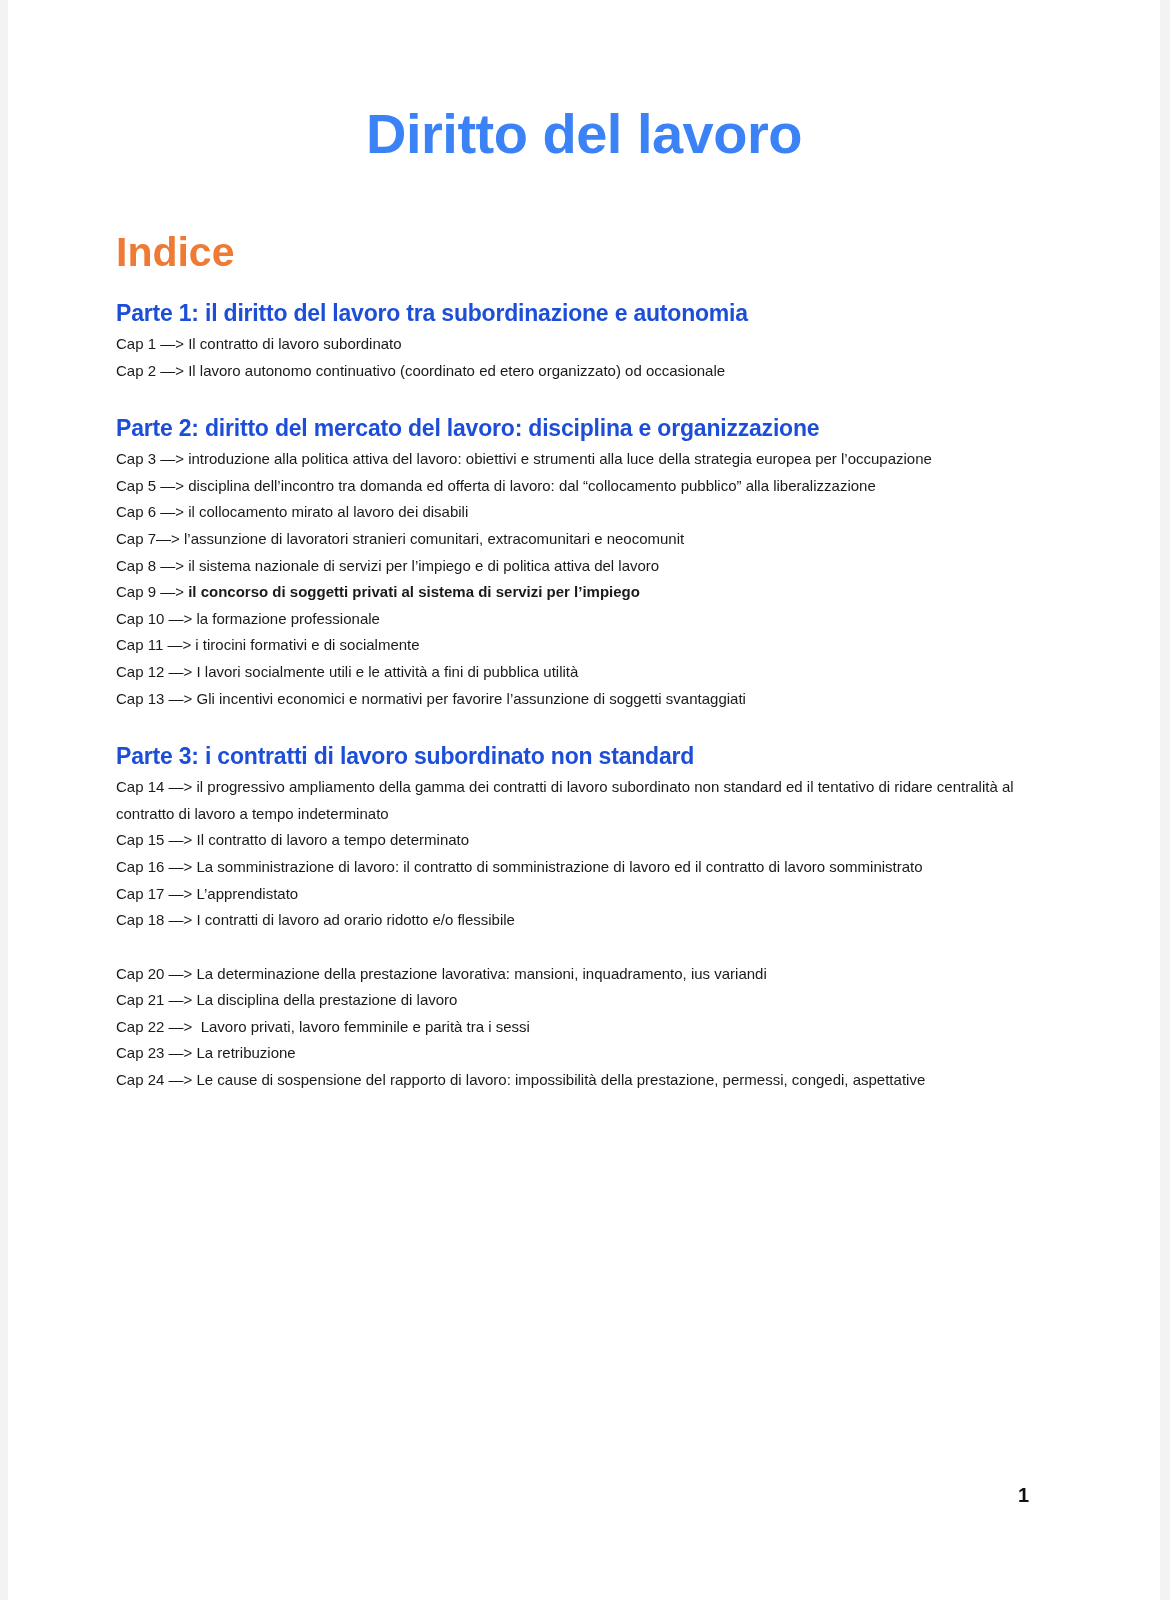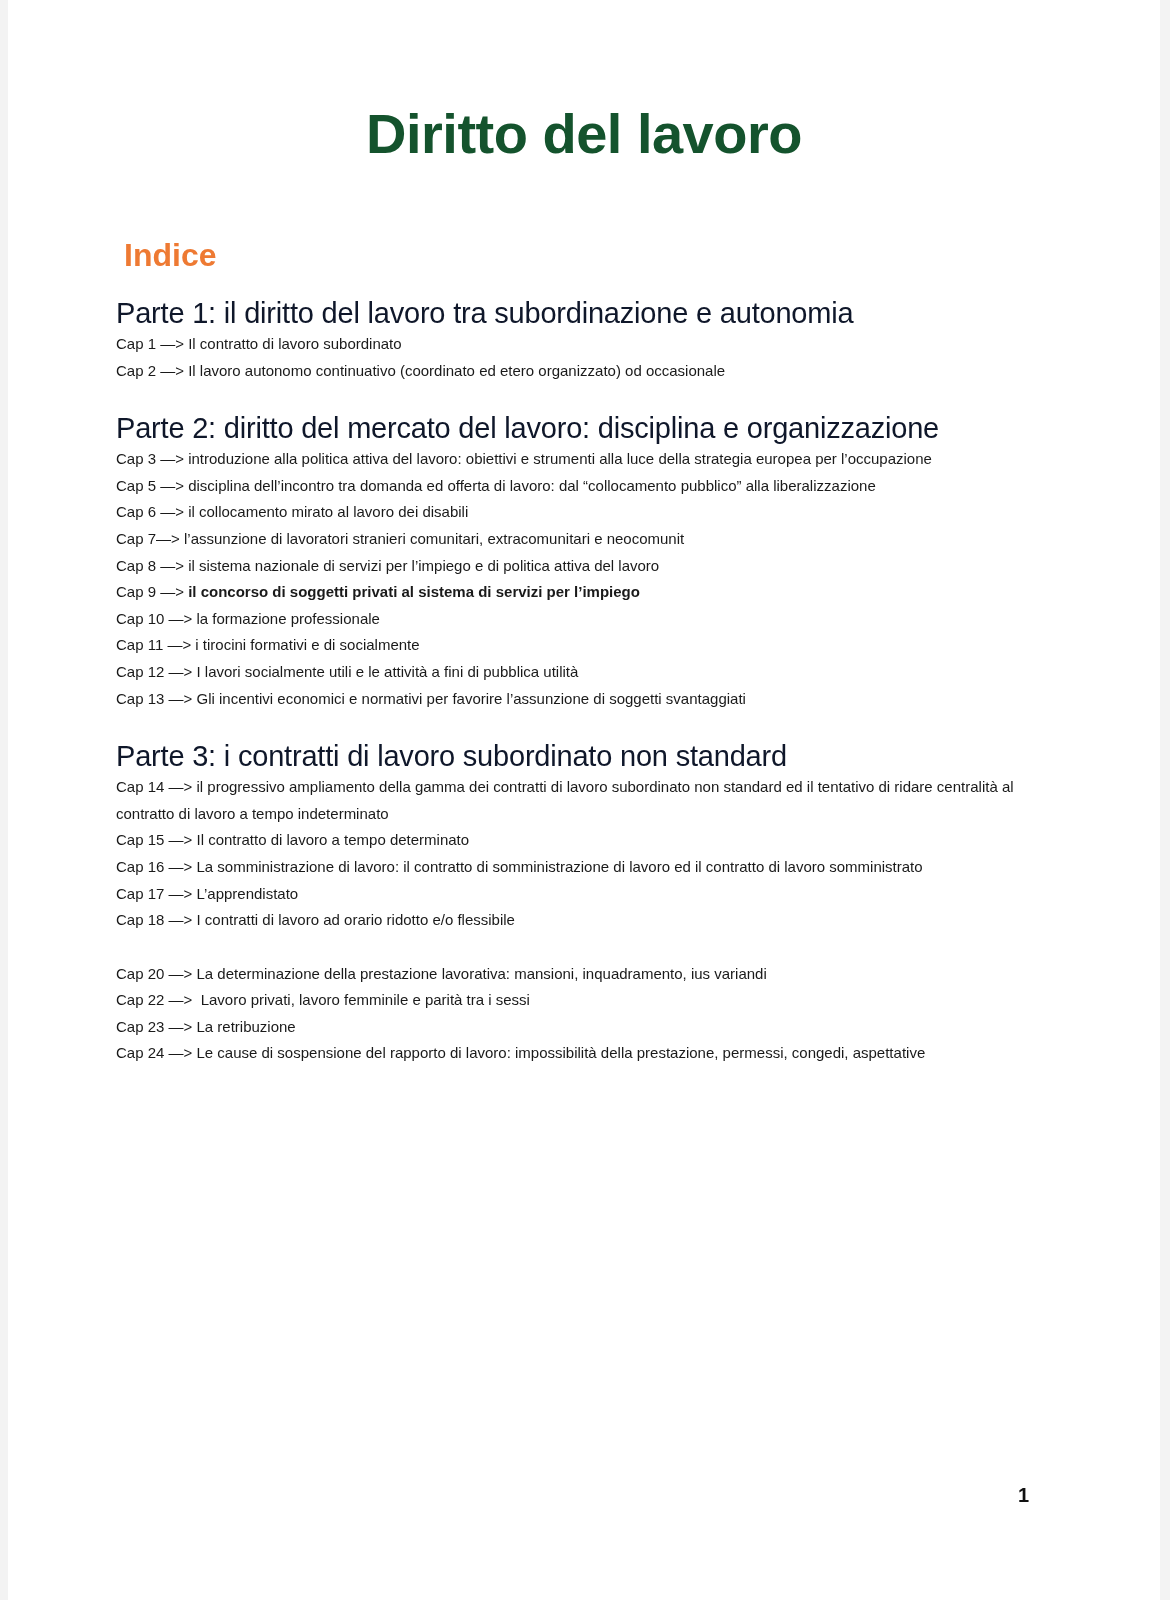--- a/index.html
+++ b/index.html
@@ -21,48 +21,48 @@
       color: #1a1a1a;
     }
     .doc-title {
       position: absolute;
       left: 0;
       top: 100px;
       width: 1152px;
       text-align: center;
       font-size: 56px;
       font-weight: bold;
-      color: #14532d;
+      color: #3b82f6;
       letter-spacing: -0.5px;
       margin: 0;
       line-height: 1.2;
     }
     .index-title {
       position: absolute;
       left: 108px;
       top: 228px;
-      font-size: 32px;
+      font-size: 41px;
       font-weight: bold;
       color: #ee7a33;
-      margin: 8px;
+      margin: 0;
       line-height: 1.2;
     }
     .content {
       position: absolute;
       left: 108px;
       top: 296px;
       width: 930px;
     }
     .part {
       margin: 0 0 27px 0;
     }
     .part-title {
-      font-size: 29px;
-      font-weight: normal;
-      color: #0f172a;
+      font-size: 23px;
+      font-weight: bold;
+      color: #1d4ed8;
       margin: 0;
       line-height: 35px;
       letter-spacing: -0.2px;
     }
     .chapter {
       font-size: 15px;
       line-height: 26.6px;
       margin: 0;
       color: #1a1a1a;
     }
@@ -115,20 +115,21 @@
       <h3 class="part-title">Parte 3: i contratti di lavoro subordinato non standard</h3>
       <p class="chapter"><span class="cap-label">Cap 14 —&gt; </span><span class="cap-text">il progressivo ampliamento della gamma dei contratti di lavoro subordinato non standard ed il tentativo di ridare centralità al contratto di lavoro a tempo indeterminato</span></p>
       <p class="chapter"><span class="cap-label">Cap 15 —&gt; </span><span class="cap-text">Il contratto di lavoro a tempo determinato</span></p>
       <p class="chapter"><span class="cap-label">Cap 16 —&gt; </span><span class="cap-text">La somministrazione di lavoro: il contratto di somministrazione di lavoro ed il contratto di lavoro somministrato</span></p>
       <p class="chapter"><span class="cap-label">Cap 17 —&gt; </span><span class="cap-text">L’apprendistato</span></p>
       <p class="chapter"><span class="cap-label">Cap 18 —&gt; </span><span class="cap-text">I contratti di lavoro ad orario ridotto e/o flessibile</span></p>
     </section>
 
     <section class="part">
       <p class="chapter"><span class="cap-label">Cap 20 —&gt; </span><span class="cap-text">La determinazione della prestazione lavorativa: mansioni, inquadramento, ius variandi</span></p>
+      <p class="chapter"><span class="cap-label">Cap 21 —&gt; </span><span class="cap-text">La disciplina della prestazione di lavoro</span></p>
       <p class="chapter"><span class="cap-label">Cap 22 —&gt; </span><span class="cap-text"> Lavoro privati, lavoro femminile e parità tra i sessi</span></p>
       <p class="chapter"><span class="cap-label">Cap 23 —&gt; </span><span class="cap-text">La retribuzione</span></p>
       <p class="chapter"><span class="cap-label">Cap 24 —&gt; </span><span class="cap-text">Le cause di sospensione del rapporto di lavoro: impossibilità della prestazione, permessi, congedi, aspettative</span></p>
     </section>
 
   </div>
 
   <div class="page-number">1</div>
 </div>
 

